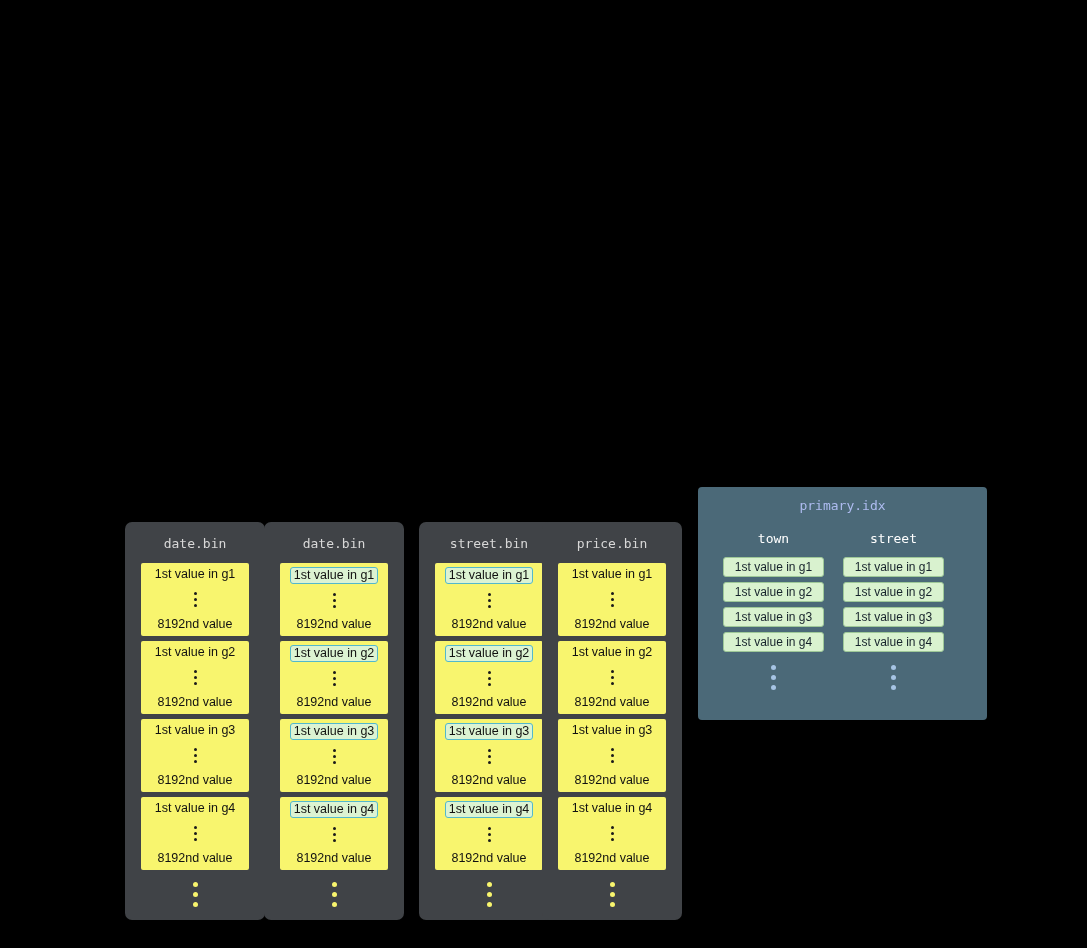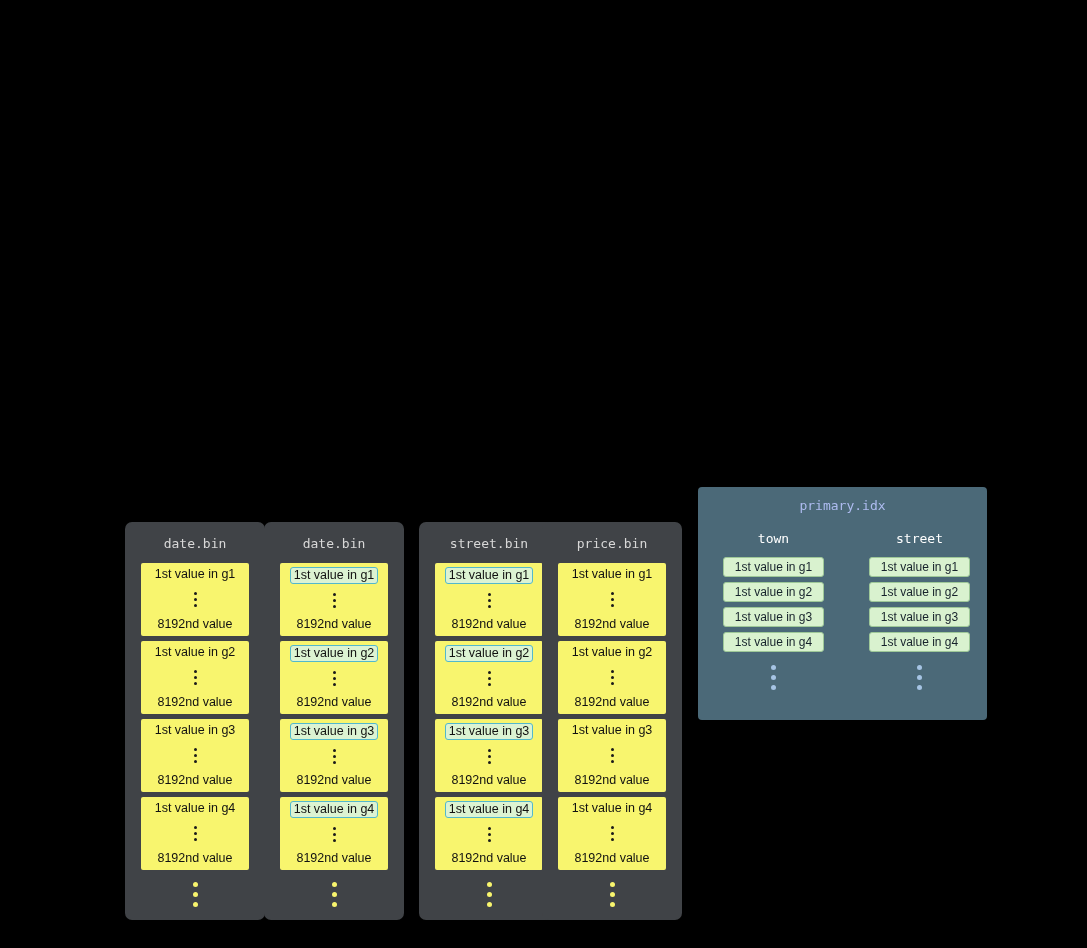--- a/index.html
+++ b/index.html
@@ -24,21 +24,21 @@
   .vdots i{border-radius:50%;display:block;}
   .vdots.dark i{width:3px;height:3px;background:#1a1a1a;margin:1.5px 0;}
   .vdots.yellow i{width:5px;height:5px;background:#f8f56e;margin:2.5px 0;}
   .vdots.blue i{width:5px;height:5px;background:#a6c4e4;margin:2.5px 0;}
   .bin .vdots.yellow{margin-top:4px;}
 
   
   .idx-panel{position:absolute;left:698px;top:487px;width:289px;height:233px;
              background:#4b6978;border-radius:4px;box-sizing:border-box;padding-top:11px;}
   .idx-title{text-align:center;color:#aebcf0;font-size:13px;line-height:16px;}
-  .idx-cols{display:flex;padding-left:25px;gap:45px;margin-top:16px;}
+  .idx-cols{display:flex;padding-left:25px;gap:19px;margin-top:16px;}
   .idx-col{width:101px;display:flex;flex-direction:column;align-items:center;}
   .idx-header{color:#ffffff;font-size:13px;line-height:17px;margin-bottom:10px;}
   .idx-box{width:100%;box-sizing:border-box;text-align:center;background:#d9f2cf;
            border:1px solid #9ec898;border-radius:3px;font-size:12px;color:#16222b;
            line-height:18px;margin-bottom:5px;white-space:nowrap;}
   .idx-col .vdots.blue{margin-top:5px;}
 </style>
 </head>
 <body>
 

